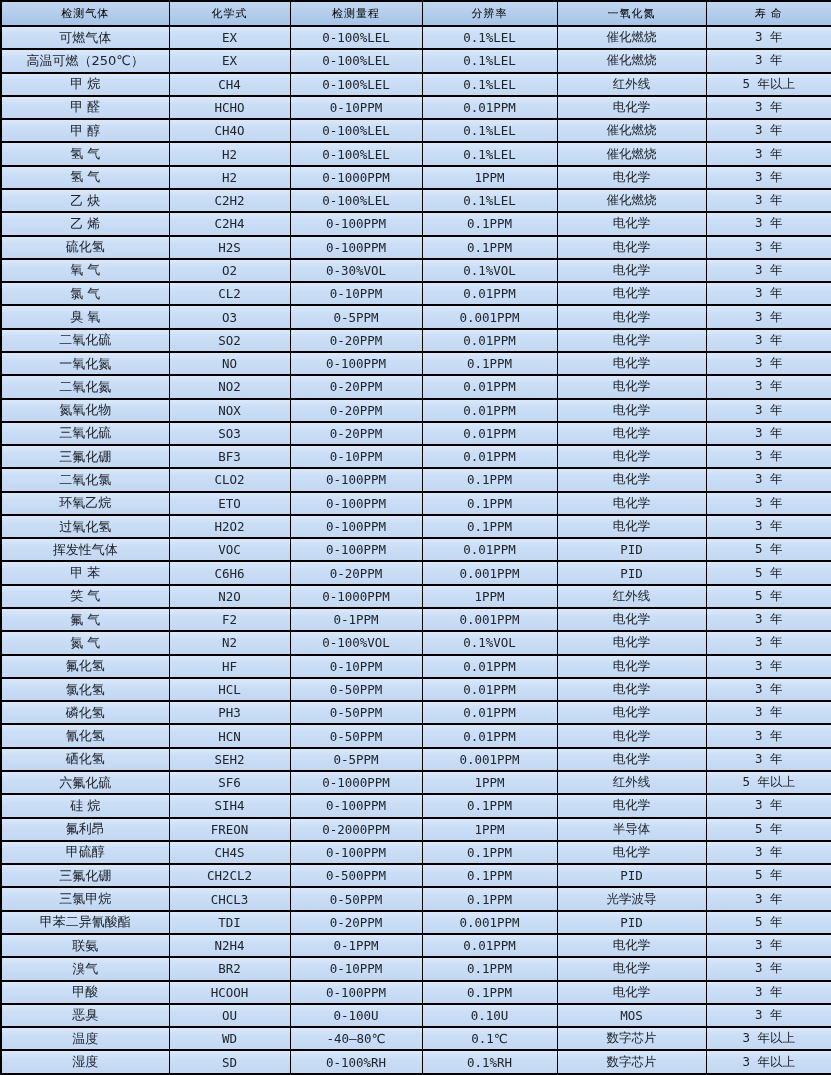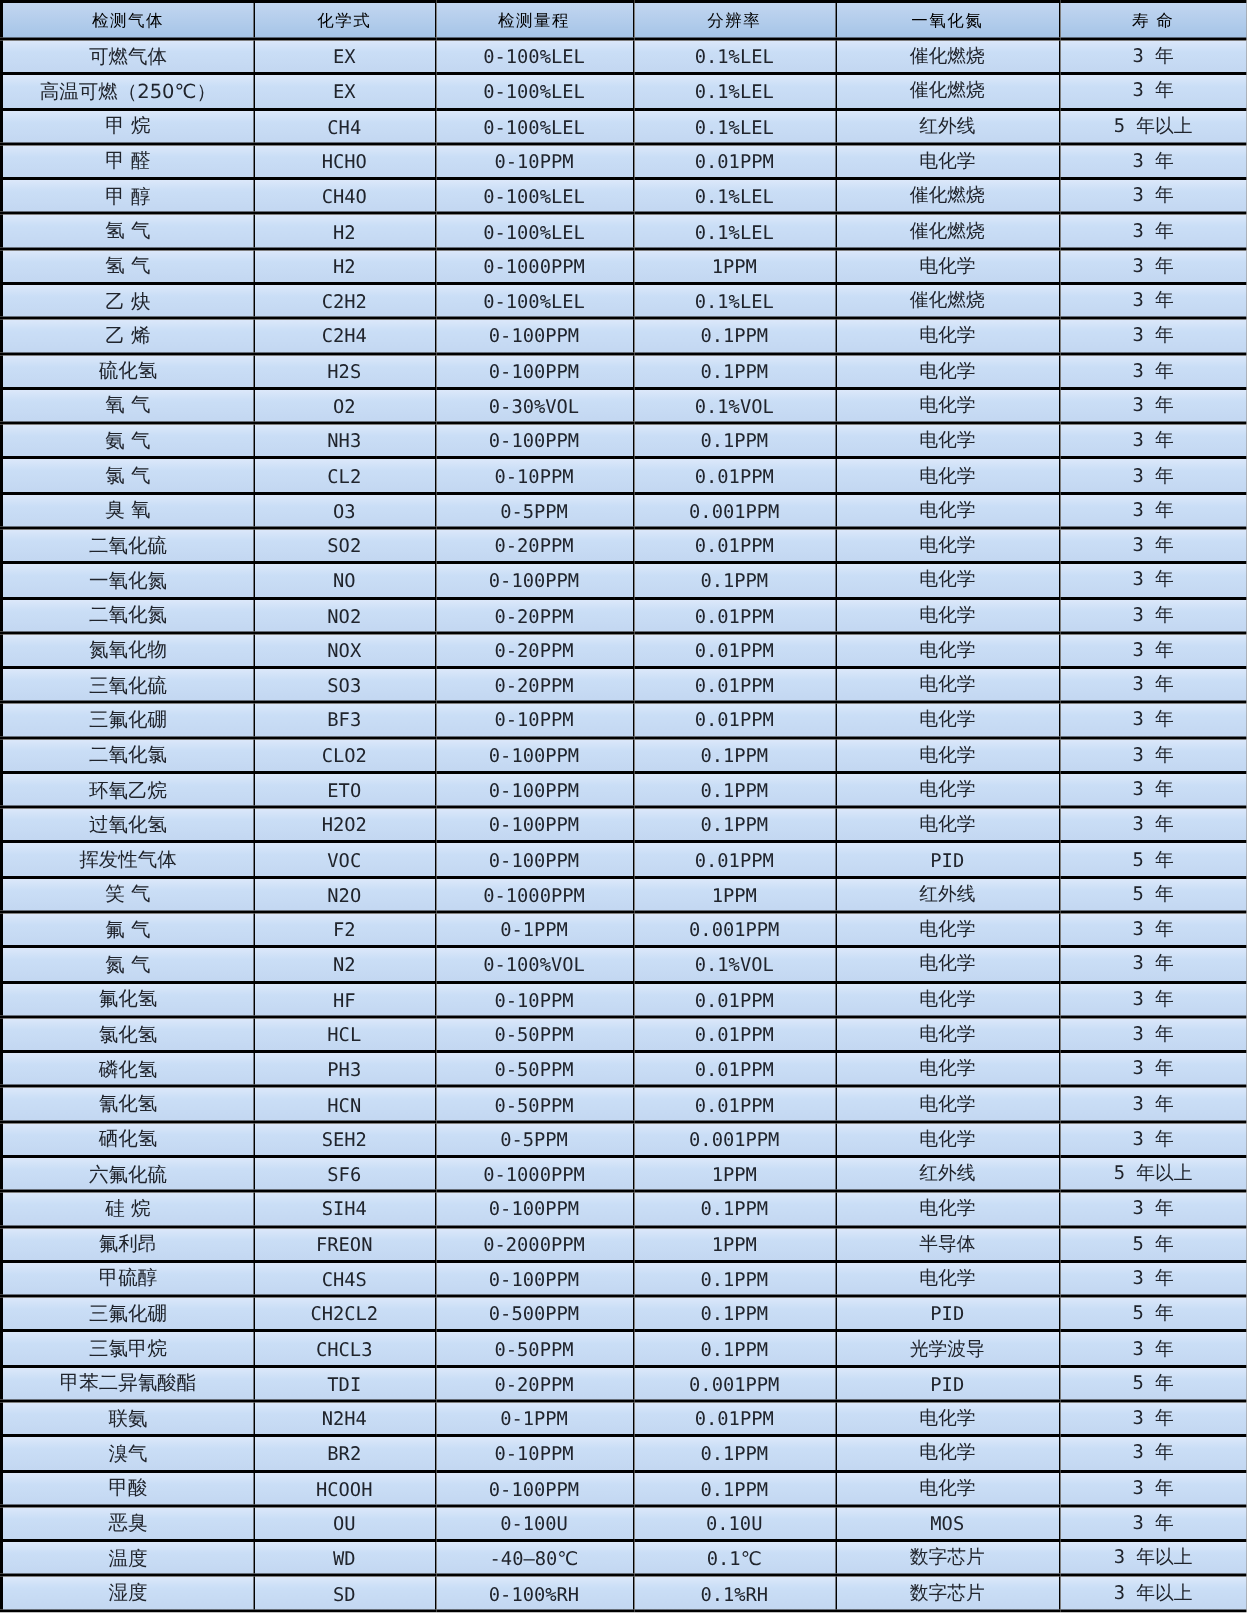--- a/index.html
+++ b/index.html
@@ -165,28 +165,20 @@
       </tr>
       <tr>
         <td>氧 气</td>
         <td>O2</td>
         <td>0-30%VOL</td>
         <td>0.1%VOL</td>
         <td>电化学</td>
         <td>3 年</td>
       </tr>
       <tr>
-        <td>氨 气</td>
-        <td>NH3</td>
-        <td>0-100PPM</td>
-        <td>0.1PPM</td>
-        <td>电化学</td>
-        <td>3 年</td>
-      </tr>
-      <tr>
         <td>氯 气</td>
         <td>CL2</td>
         <td>0-10PPM</td>
         <td>0.01PPM</td>
         <td>电化学</td>
         <td>3 年</td>
       </tr>
       <tr>
         <td>臭 氧</td>
         <td>O3</td>
@@ -265,20 +257,28 @@
         <td>0-100PPM</td>
         <td>0.1PPM</td>
         <td>电化学</td>
         <td>3 年</td>
       </tr>
       <tr>
         <td>挥发性气体</td>
         <td>VOC</td>
         <td>0-100PPM</td>
         <td>0.01PPM</td>
+        <td>PID</td>
+        <td>5 年</td>
+      </tr>
+      <tr>
+        <td>甲 苯</td>
+        <td>C6H6</td>
+        <td>0-20PPM</td>
+        <td>0.001PPM</td>
         <td>PID</td>
         <td>5 年</td>
       </tr>
       <tr>
         <td>笑 气</td>
         <td>N2O</td>
         <td>0-1000PPM</td>
         <td>1PPM</td>
         <td>红外线</td>
         <td>5 年</td>

